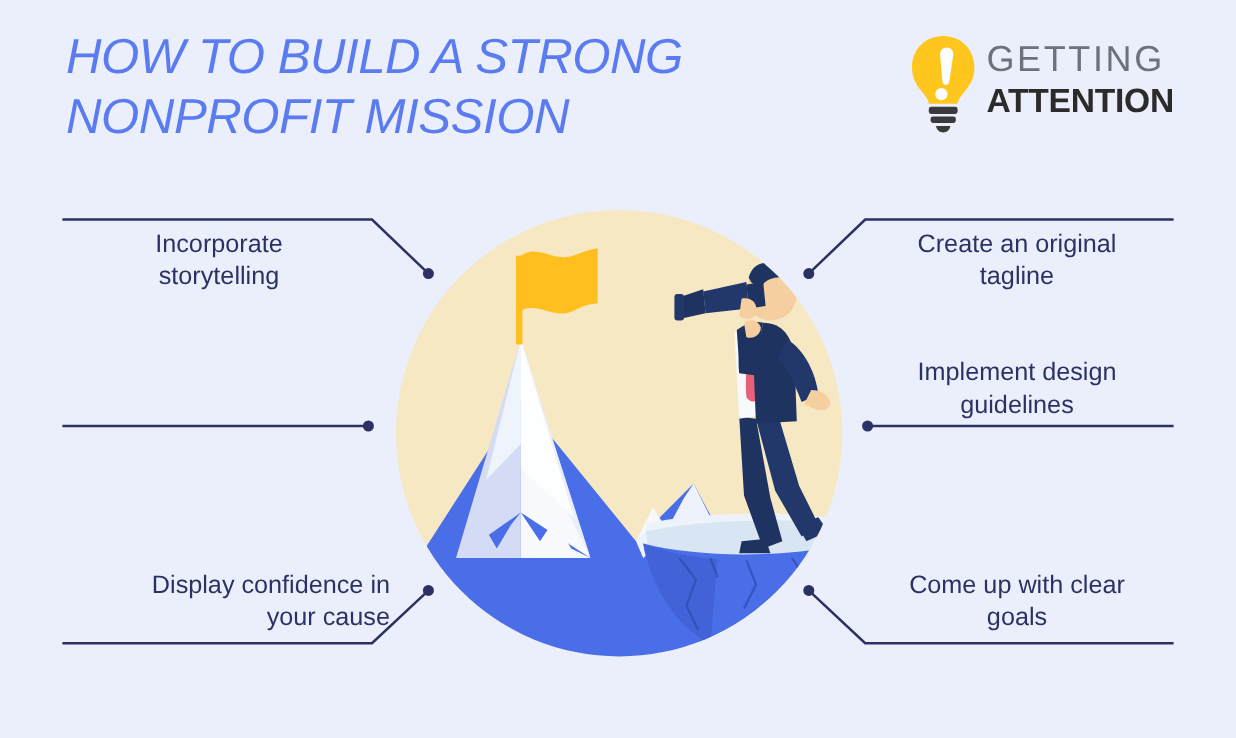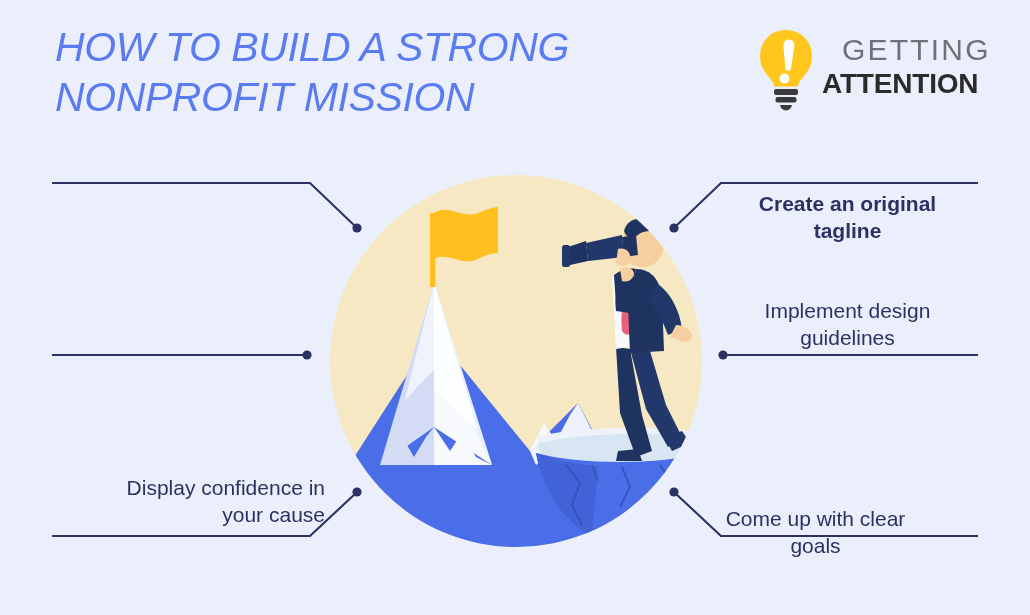--- a/index.html
+++ b/index.html
@@ -21,42 +21,42 @@
     color:#5b7cf0;
     text-transform:uppercase;
     white-space:pre-line;
   }
 
   .logo{position:absolute;left:752px;top:28px;width:240px;height:88px;}
   .logo-bulb{position:absolute;left:0;top:0;width:68px;height:84px;}
   .logo-words{position:absolute;left:70px;top:5px;width:172px;}
   .logo-getting{
     font-size:30px;line-height:33px;letter-spacing:2.2px;
-    color:#6e7179;font-weight:400;margin-left:20px;
+    color:#6e7179;font-weight:400;
   }
   .logo-attention{
     font-size:28px;line-height:35px;letter-spacing:-0.2px;
     color:#2b2b2b;font-weight:bold;
   }
 
   
   .label{
     position:absolute;
     color:#2b3263;
     font-size:21px;
     line-height:27px;
     text-align:center;
     white-space:pre-line;
   }
   .lbl-l1{left:40px;top:190px;width:285px;}
   .lbl-l2{left:40px;top:297px;width:285px;}
   .lbl-l3{left:40px;top:474px;width:285px;text-align:right;}
-  .lbl-r1{left:705px;top:190px;width:285px;font-weight:bold;}
+  .lbl-r1{left:705px;top:190px;width:285px;}
   .lbl-r2{left:705px;top:297px;width:285px;}
-  .lbl-r3{left:673px;top:474px;width:285px;margin-top:31px;}
+  .lbl-r3{left:705px;top:474px;width:285px;}
 
   svg{display:block;}
   .connectors{position:absolute;left:0;top:0;width:1030px;height:615px;}
   .art{position:absolute;left:330px;top:165px;width:372px;height:392px;}
 </style>
 </head>
 <body>
 
 <div id="stage">
 
@@ -90,20 +90,22 @@
     <g fill="#2b3263">
       <circle cx="357" cy="228" r="4.6"></circle>
       <circle cx="307" cy="355" r="4.6"></circle>
       <circle cx="357" cy="492" r="4.6"></circle>
       <circle cx="674" cy="228" r="4.6"></circle>
       <circle cx="723" cy="355" r="4.6"></circle>
       <circle cx="674" cy="492" r="4.6"></circle>
     </g>
   </svg>
 
+  <div class="label lbl-l1">Incorporate
+storytelling</div>
   <div class="label lbl-l3">Display confidence in
 your cause</div>
   <div class="label lbl-r1">Create an original
 tagline</div>
   <div class="label lbl-r2">Implement design
 guidelines</div>
   <div class="label lbl-r3">Come up with clear
 goals</div>
 
   <svg class="art" viewBox="0 0 372 392">

